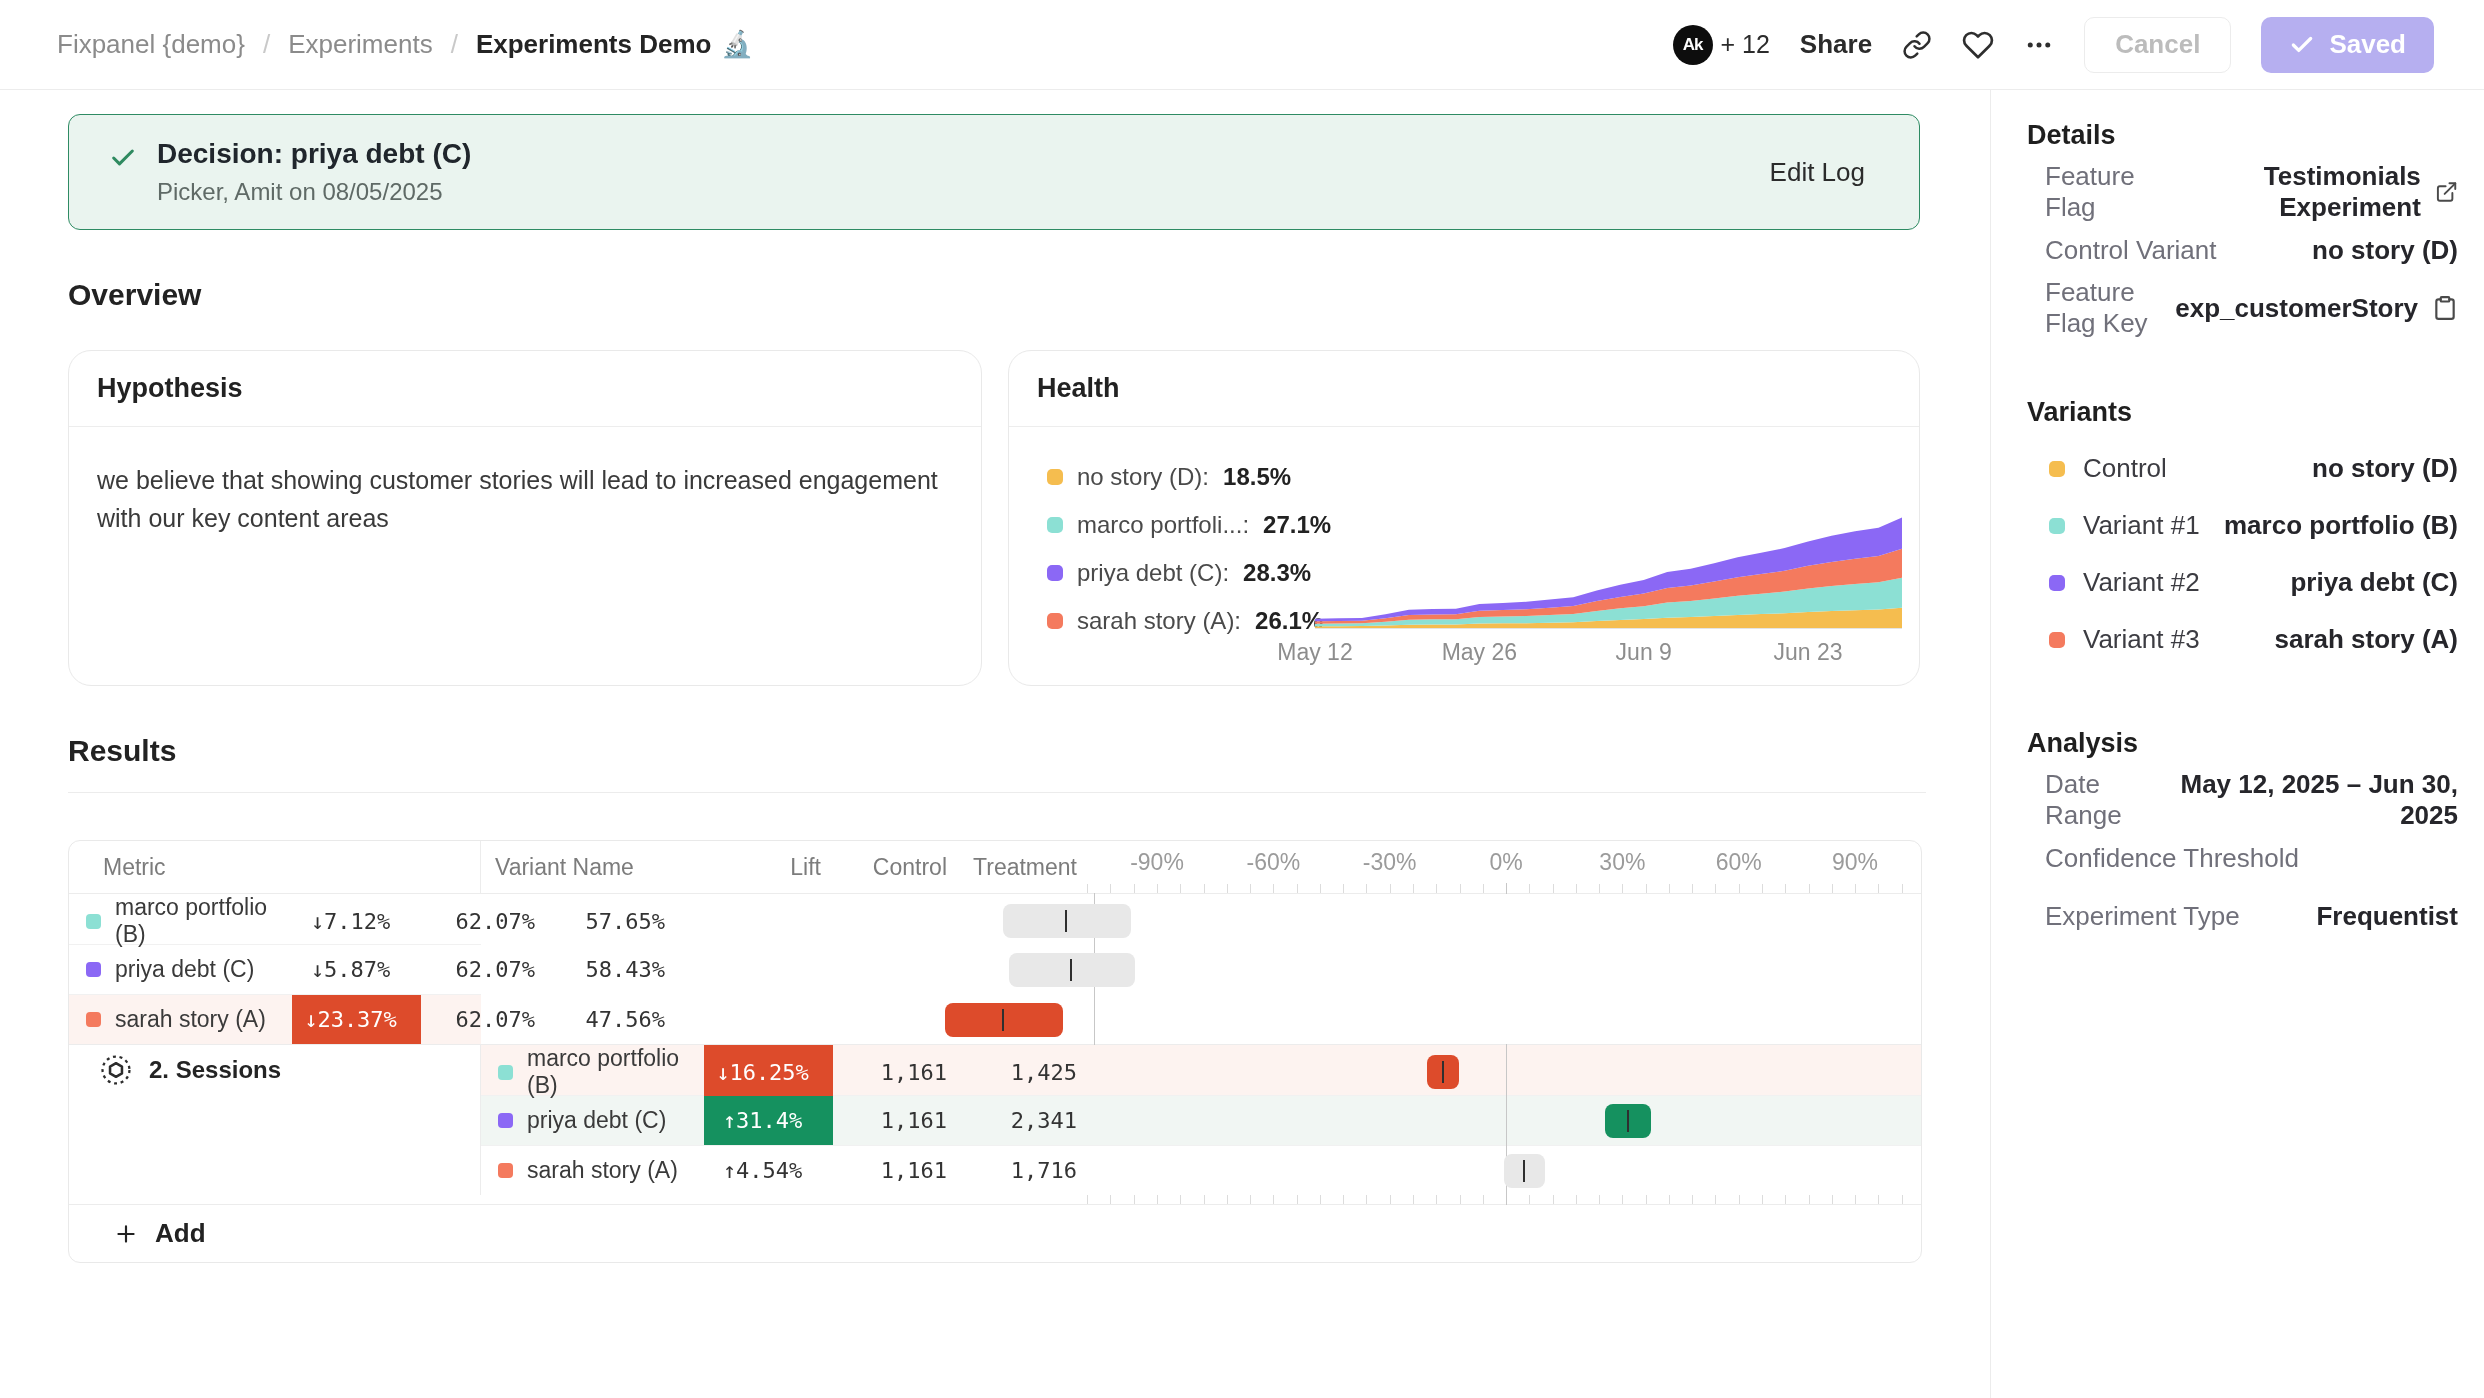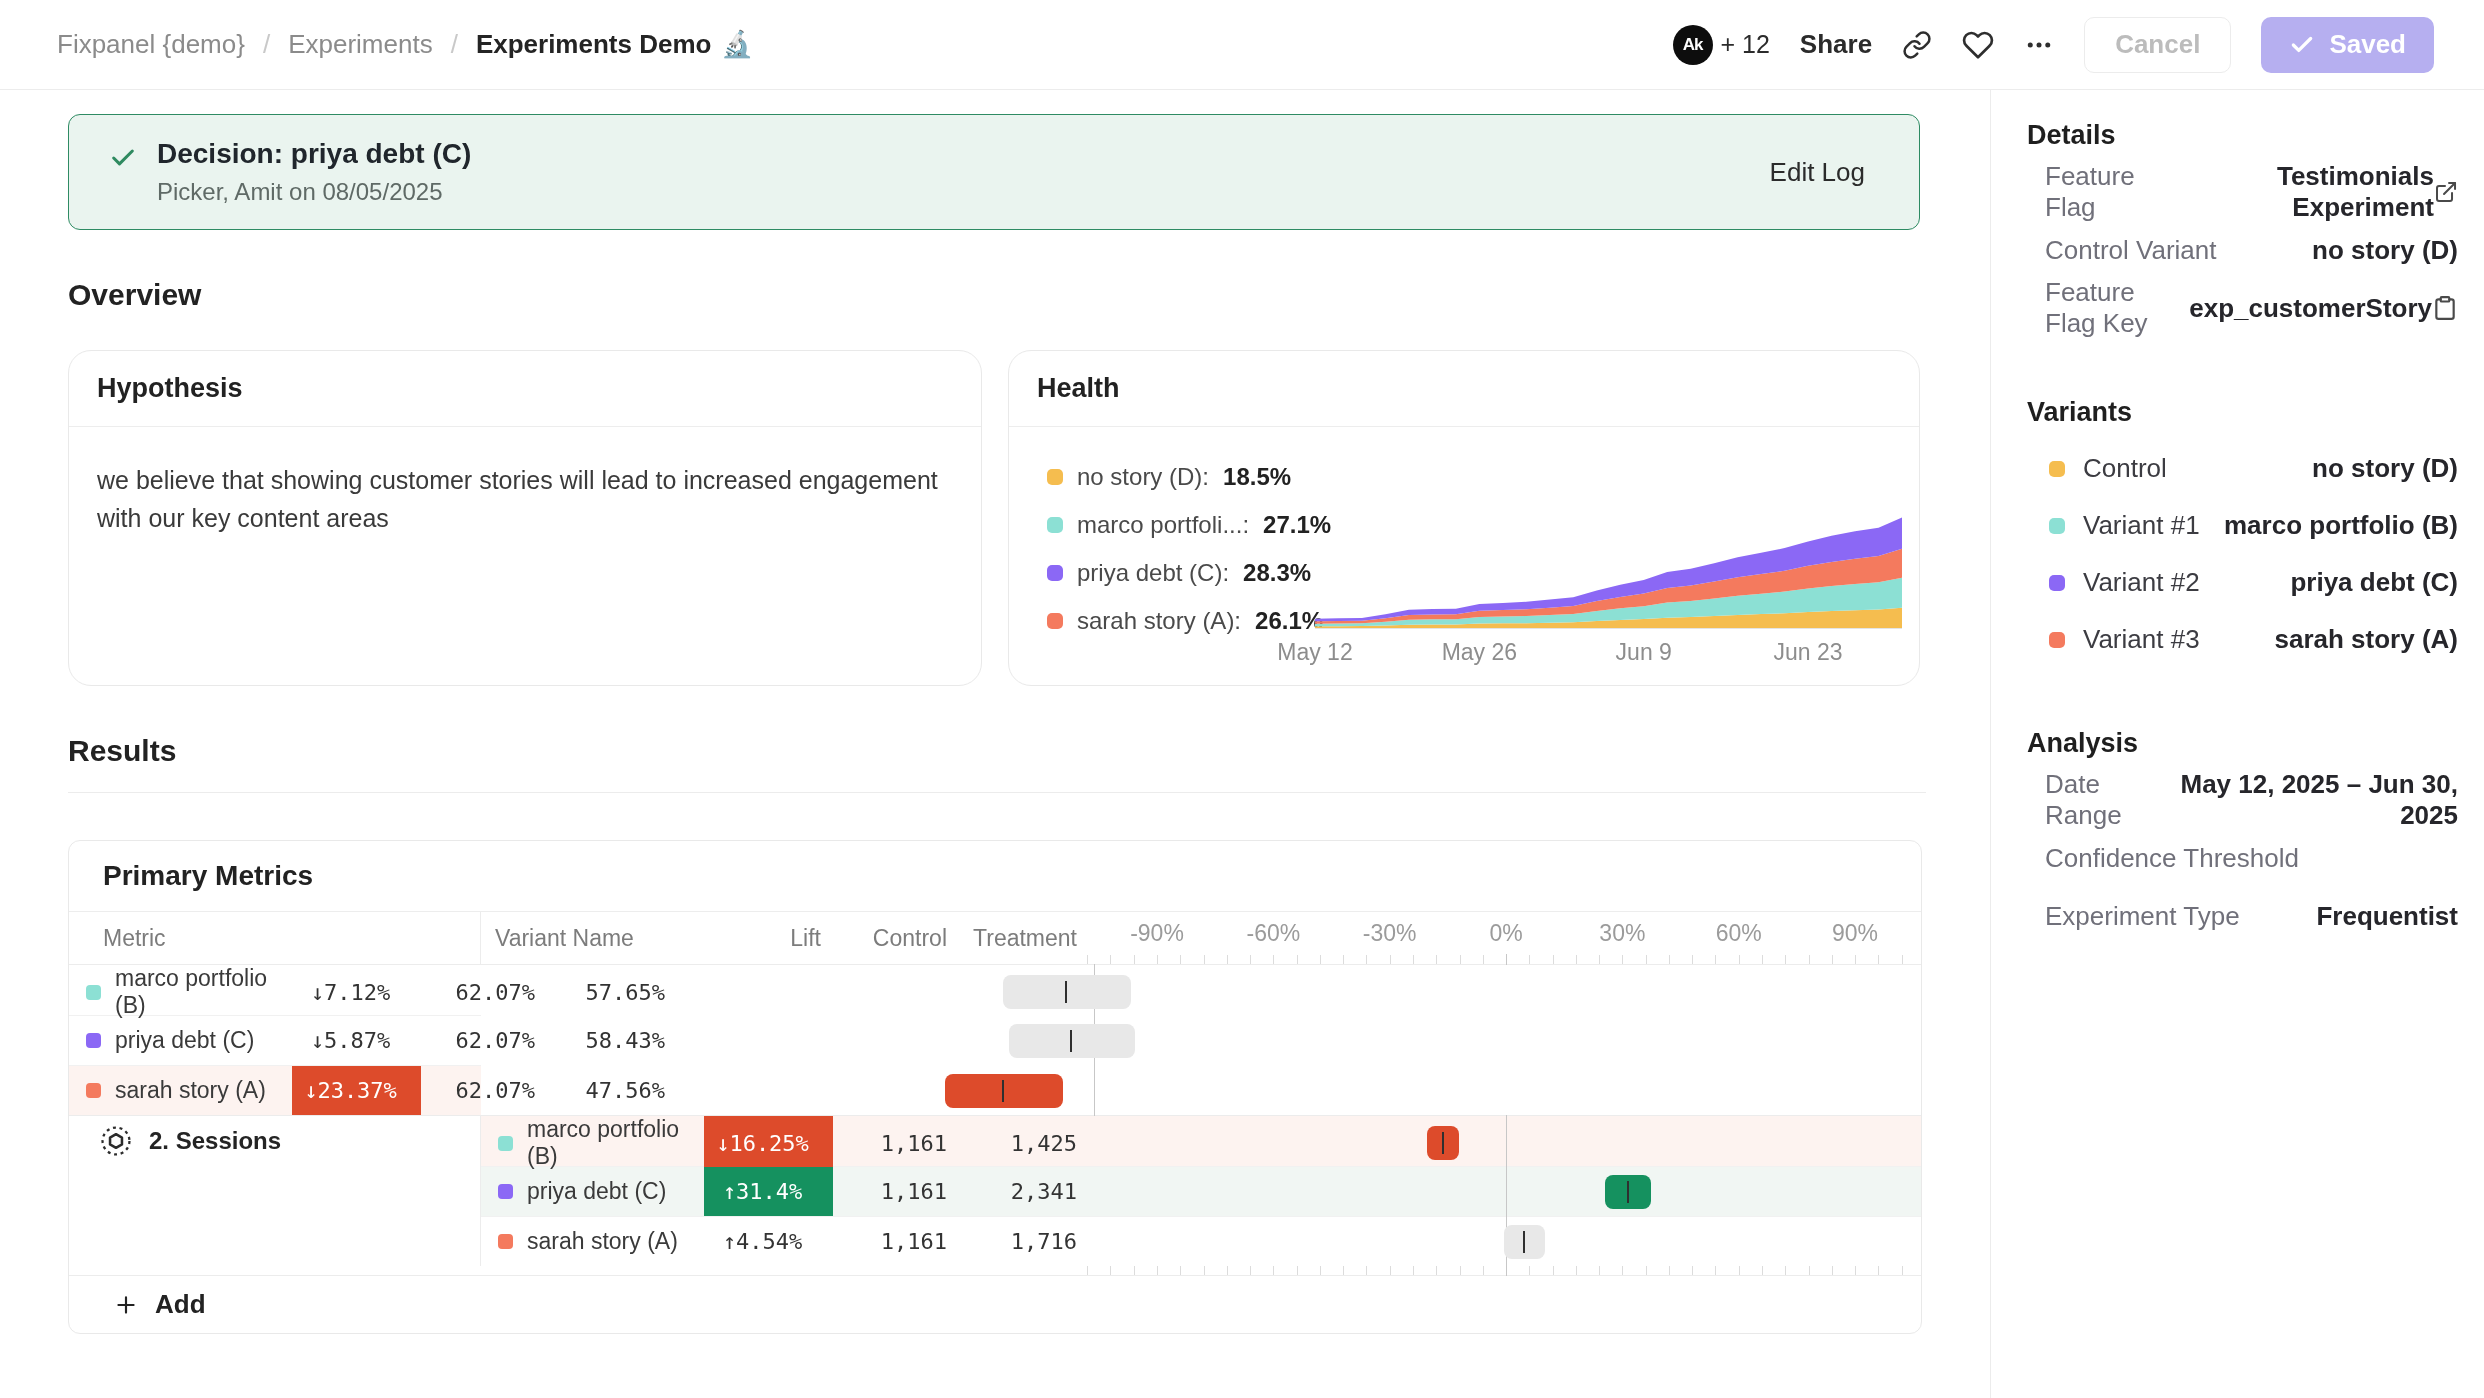--- a/index.html
+++ b/index.html
@@ -103,21 +103,21 @@
   .ci-green{background:#15915f;}
   .ci-mean{position:absolute;top:50%;transform:translate(-50%,-50%);width:2px;height:22px;background:#2f2f2f;}
   .pm-bottom-strip{position:relative;height:9px;}
   .pm-add{height:58px;border-top:1px solid #ececec;display:flex;align-items:center;gap:16px;padding-left:44px;font-size:26px;font-weight:600;color:#222;cursor:pointer;}
 
   
   .sb-h{font-size:27px;font-weight:700;color:#1f1f1f;margin:16px 0 12px 0;}
   .sb-h + .sb-rows{margin-bottom:0;}
   .sb-row{height:58px;display:flex;align-items:center;font-size:26px;}
   .sb-label{color:#70707a;padding-left:18px;}
-  .sb-value{margin-left:auto;color:#26262b;font-weight:600;display:flex;align-items:center;text-align:right;}
+  .sb-value{margin-left:auto;color:#26262b;font-weight:600;display:flex;align-items:center;gap:14px;text-align:right;}
   .sb-gap{height:44px;}
   .variant-row{height:57px;display:flex;align-items:center;font-size:26px;}
   .variant-left{display:flex;align-items:center;gap:18px;padding-left:22px;color:#3c3c42;}
   .v-swatch{width:16px;height:16px;border-radius:5px;}
   svg{display:block;}
 </style>
 </head>
 <body>
 
 <div class="page">
@@ -231,21 +231,20 @@
         </div>
       </section>
     </div>
 
     <h2 class="section-h">Results</h2>
 
 
     <hr class="rule">
 
     <section class="pm-card">
-      <div class="pm-title">Primary Metrics</div>
       <div class="pm-colheader">
         <div class="c c-metric">Metric</div>
         <div class="c c-variant">Variant Name</div>
         <div class="c c-right">Lift</div>
         <div class="c c-right2">Control</div>
         <div class="c c-right2">Treatment</div>
         <div class="c pm-axis" id="pm-axis">
             <span class="axis-label" style="left: 9.05%;">-90%</span>
             <span class="axis-label" style="left: 22.9%;">-60%</span>
             <span class="axis-label" style="left: 36.75%;">-30%</span>

